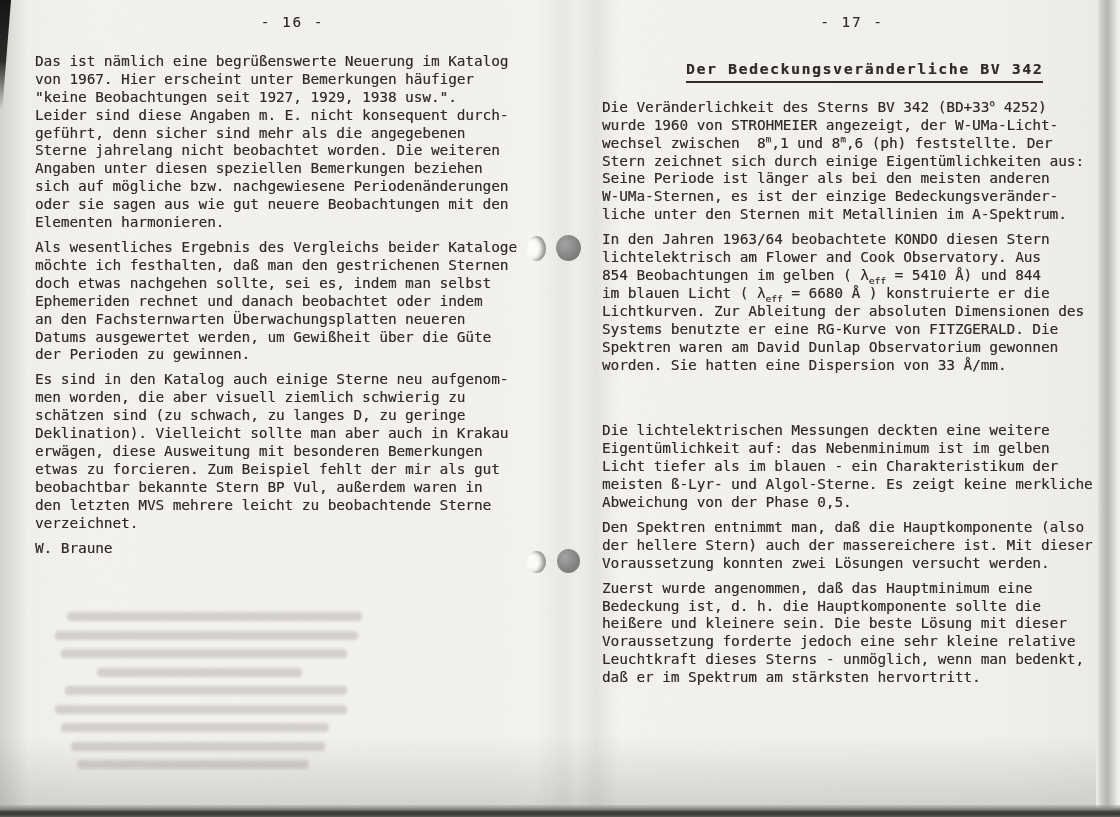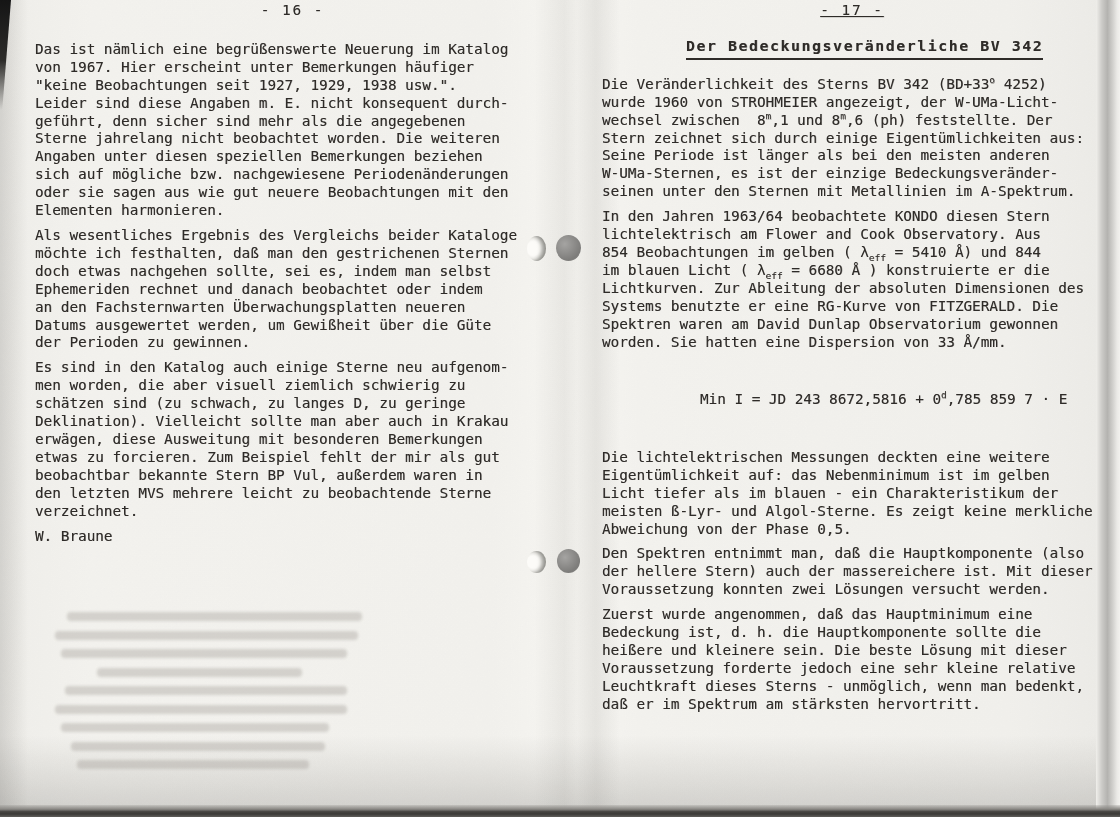--- a/index.html
+++ b/index.html
@@ -25,26 +25,26 @@
   .hl2{left:527px;top:551px;width:19px;height:22px;}
   
   .right-edge{position:absolute;right:0;top:0;width:24px;height:100%;
     background:linear-gradient(90deg,#f0efeb 0%,#cbcac7 25%,#b4b3b0 48%,#d4d3d0 72%,#ebeae7 88%,#f2f1ee 100%);}
   .bottom-edge{position:absolute;left:0;bottom:0;width:100%;height:12px;
     background:linear-gradient(180deg, rgba(150,148,144,0.25) 0%, #8a8884 35%, #474542 55%, #3b3a37 75%, #605e5b 100%);}
   .corner-wedge{position:absolute;left:0;top:0;width:11px;height:110px;
     background:linear-gradient(180deg,#151515 0%,#2d2c2a 55%, rgba(70,68,64,0) 100%);
     clip-path:polygon(0 0,100% 0,20% 100%,0 100%);}
   
-  .page{position:absolute;top:2px;color:#2e2b28;font-size:14.3px;line-height:17.9px;
+  .page{position:absolute;top:14px;color:#2e2b28;font-size:14.3px;line-height:17.9px;
     text-shadow:0.35px 0.35px 0 rgba(46,43,40,0.45);}
   .page-left{left:35px;width:515px;}
   .page-right{left:602px;width:500px;}
   .page-num{text-align:center;letter-spacing:2px;margin-bottom:21px;white-space:pre;}
-  .page-right .page-num{margin-bottom:17px;text-decoration:underline;}
+  .page-right .page-num{margin-bottom:28px;}
   .para{white-space:pre;margin-bottom:7px;}
   .heading-wrap{margin:0 0 16px 84px;}
   .heading{display:inline-block;font-weight:bold;font-size:14.8px;letter-spacing:1.6px;
     border-bottom:2px solid #2e2b28;padding-bottom:3px;white-space:pre;text-align:center;}
   sup{font-size:9.5px;line-height:0;vertical-align:super;}
   sub{font-size:9.5px;line-height:0;vertical-align:sub;text-align:right;}
   .formula{margin:2px 0 8px 98px;line-height:16.5px;white-space:pre;}
   .signature{margin-top:8px;white-space:pre;}
   
   .ghost{position:absolute;left:55px;top:612px;width:330px;filter:blur(1.8px);}
@@ -115,32 +115,31 @@
     <div class="heading-wrap">
       <span class="heading">Der Bedeckungsveränderliche BV 342</span>
     </div>
     <div class="body-text">
         <div class="para"><span>Die Veränderlichkeit des Sterns BV 342 (BD+33</span><sup>o</sup><span> 4252)
 wurde 1960 von STROHMEIER angezeigt, der W-UMa-Licht-
 wechsel zwischen  8</span><sup>m</sup><span>,1 und 8</span><sup>m</sup><span>,6 (ph) feststellte. Der
 Stern zeichnet sich durch einige Eigentümlichkeiten aus:
 Seine Periode ist länger als bei den meisten anderen
 W-UMa-Sternen, es ist der einzige Bedeckungsveränder-
-seinen unter den Sternen mit Metallinien im A-Spektrum.</span></div>
+liche unter den Sternen mit Metallinien im A-Spektrum.</span></div>
         <div class="para"><span>In den Jahren 1963/64 beobachtete KONDO diesen Stern
 lichtelektrisch am Flower and Cook Observatory. Aus
 854 Beobachtungen im gelben ( λ</span><sub>eff</sub><span> = 5410 Å) und 844
 im blauen Licht ( λ</span><sub>eff</sub><span> = 6680 Å ) konstruierte er die
 Lichtkurven. Zur Ableitung der absoluten Dimensionen des
 Systems benutzte er eine RG-Kurve von FITZGERALD. Die
 Spektren waren am David Dunlap Observatorium gewonnen
 worden. Sie hatten eine Dispersion von 33 Å/mm.</span></div>
       </div>
     <div class="formula">
-      <div><span>Min I = JD 243 8672,5816 + 0</span><sup>d</sup><span>,785 859 7 · E</span></div>
     </div>
     <div class="body-text">
         <div class="para"><span>Die lichtelektrischen Messungen deckten eine weitere
 Eigentümlichkeit auf: das Nebenminimum ist im gelben
 Licht tiefer als im blauen - ein Charakteristikum der
 meisten ß-Lyr- und Algol-Sterne. Es zeigt keine merkliche
 Abweichung von der Phase 0,5.</span></div>
         <div class="para"><span>Den Spektren entnimmt man, daß die Hauptkomponente (also
 der hellere Stern) auch der massereichere ist. Mit dieser
 Voraussetzung konnten zwei Lösungen versucht werden.</span></div>

